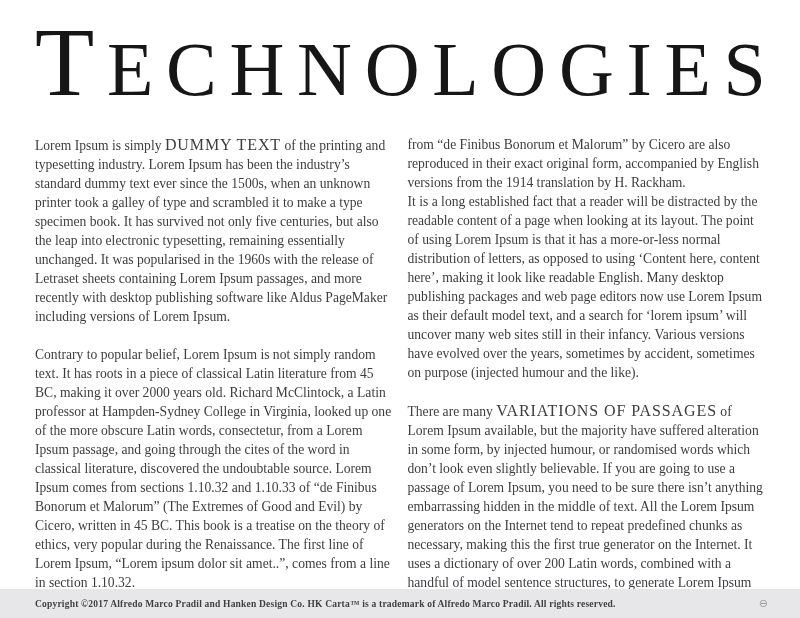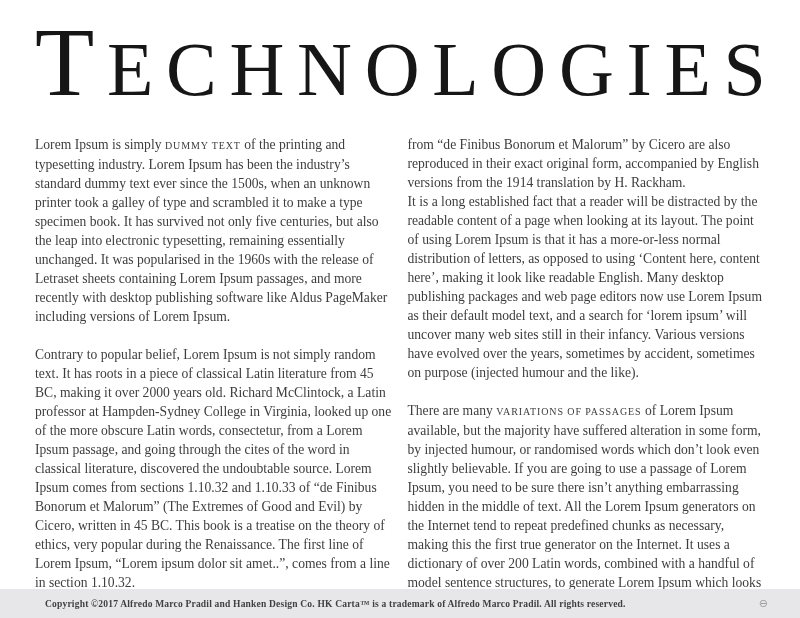--- a/index.html
+++ b/index.html
@@ -38,31 +38,31 @@
     color:var(--body);
     font-size:13.6px;
     line-height:19px;
     text-align:left;
     hyphens:auto;
   }
   .col{width:50%;}
   .para{margin:0 0 19px 0;}
   .para:last-child{margin-bottom:0;}
   .italic{}
-  .smallcaps{font-size:10px;letter-spacing:0.9px;}
+  .smallcaps{font-size:16px;letter-spacing:0.9px;}
   
   .footer{
     position:absolute;
     left:0;right:0;bottom:0;
     height:29px;
     background:var(--footer_bar);
     display:flex;
     align-items:center;
     justify-content:space-between;
-    padding:0 32px 0 45px;
+    padding:0 32px 0 35px;
   }
   .footer-text{
     font-size:9.5px;
     font-weight:700;
     letter-spacing:0.2px;
     color:var(--footer_text);
   }
   .ornament{
     font-family:"DejaVu Sans", sans-serif;
     font-size:11px;

